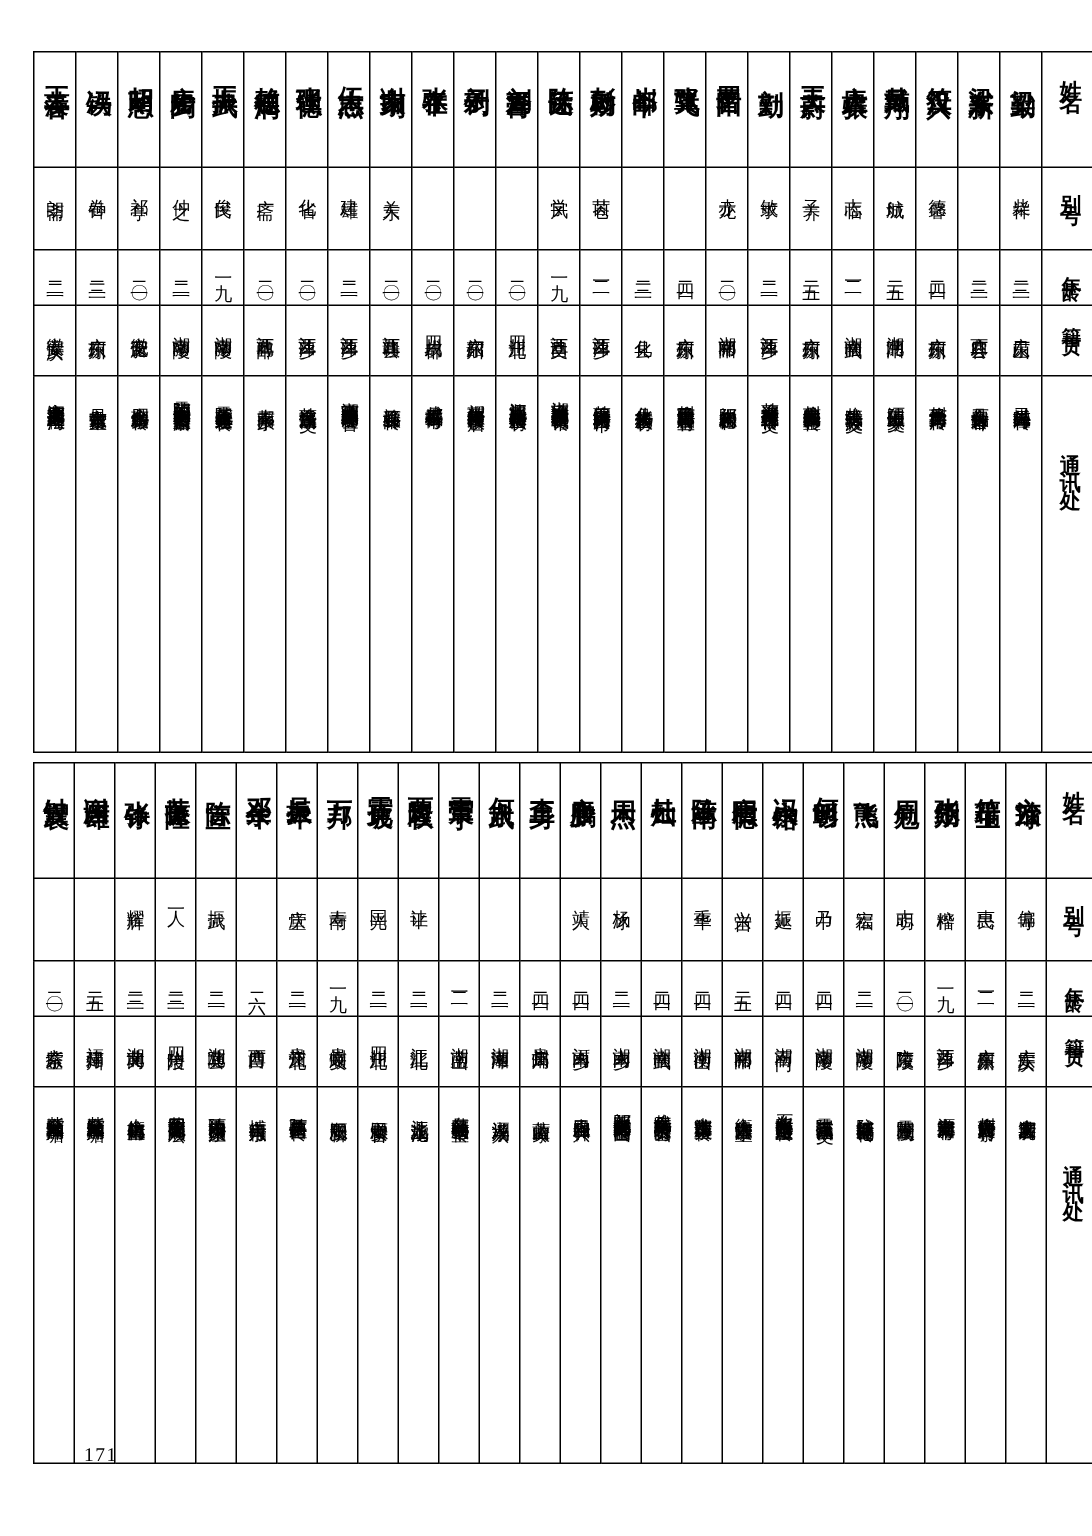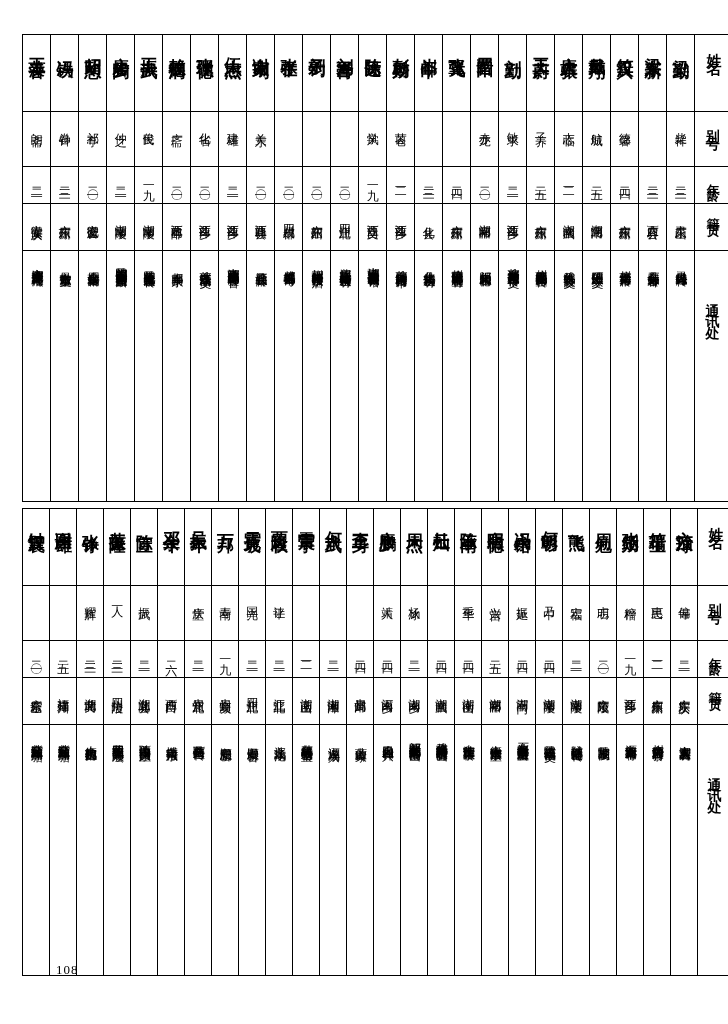--- a/index.html
+++ b/index.html
@@ -395,14 +395,14 @@
             <td style="width: 26px;"><span class="v">零陵高桐颐发</span></td>
             <td style="width: 26px;"><span class="v">安源新市街河翠丰和号</span></td>
             <td style="width: 26px;"><span class="v">廉州虎白沙环转田寨村</span></td>
             <td style="width: 26px;"><span class="v">安庆太湖县名虎石</span></td>
             <td class="hdr" style="width: 34px;"><span class="v">通讯处</span></td>
           </tr>
       </tbody>
     </table>
   </div>
 
-  <div class="page-number">108</div>
+  <div class="page-number">171</div>
 </div>
 
 </body></html>

